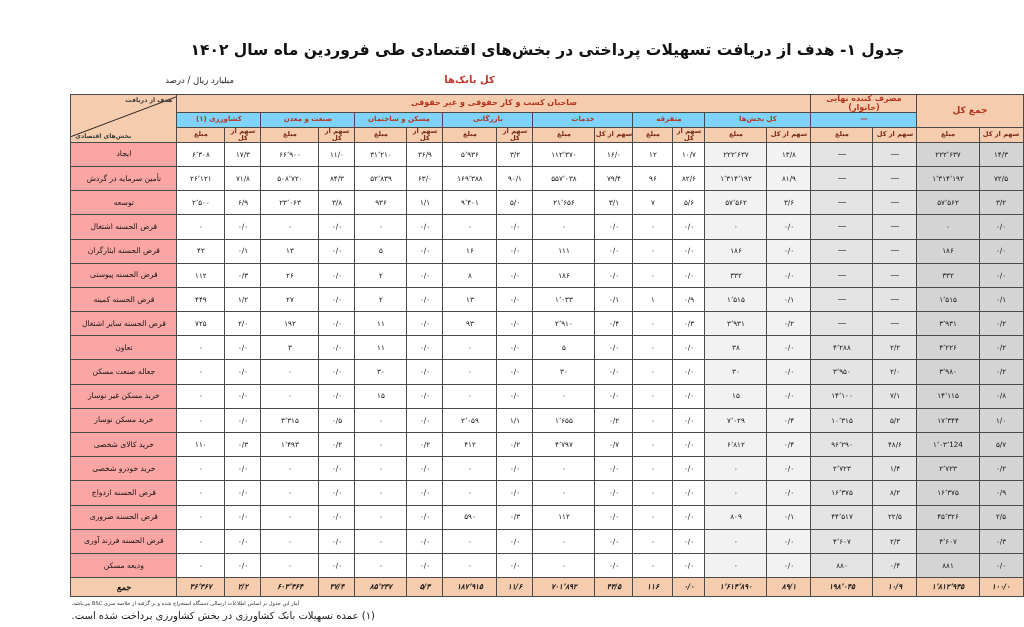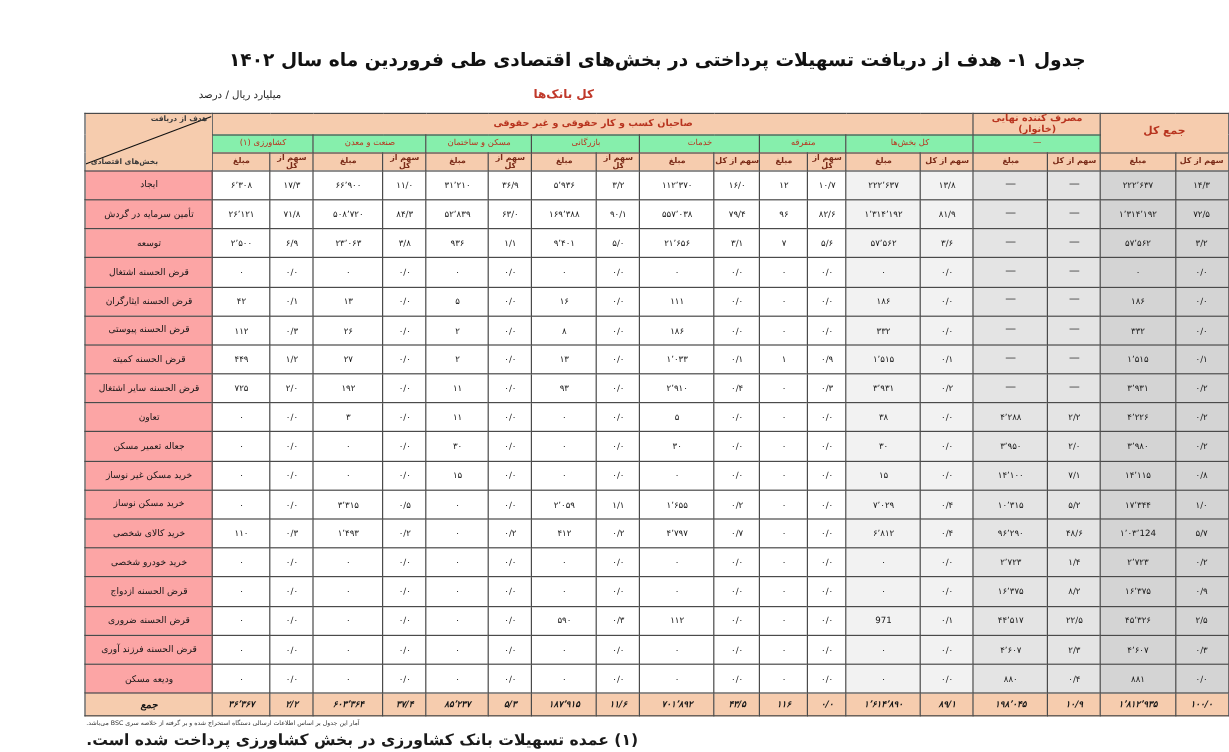--- a/index.html
+++ b/index.html
@@ -80,23 +80,23 @@
 
   
   .hd {
     background: #f6ccae;
     color: #b8341f;
     font-weight: bold;
     font-size: 8px;
     height: 15px;
   }
   .hd-sub {
-    background: #86efac;
+    background: #7dd3fc;
     color: #b8341f;
-    font-weight: normal;
+    font-weight: bold;
     font-size: 7px;
     height: 14px;
   }
   .hd-leaf {
     background: #f6ccae;
     color: #7a2b18;
     font-weight: bold;
     font-size: 6.6px;
     height: 13px;
   }
@@ -179,29 +179,28 @@
   .fn1 {
     font-size: 5.2px;
     color: #333;
     text-align: right;
     padding-right: 0;
     line-height: 1.4;
     white-space: nowrap;
     direction: rtl;
   }
   .fn2 {
-    font-size: 13px;
+    font-size: 10px;
     color: #1a1a1a;
     text-align: right;
     line-height: 1.5;
     white-space: nowrap;
     padding-right: 22px;
     margin-top: 1px;
     direction: rtl;
-    font-weight: bold;
   }
   .fn-wrap { display: flex; flex-direction: column; align-items: flex-end; }
 </style>
 </head>
 <body>
 
 <div class="page">
 
   <div class="title">جدول ۱- هدف از دریافت تسهیلات پرداختی در بخش‌های اقتصادی طی فروردین ماه سال ۱۴۰۲</div>
 
@@ -481,21 +480,21 @@
             <td class="num ">۰/۰</td>
             <td class="num ">۳۰</td>
             <td class="num ">۰/۰</td>
             <td class="num ">۰</td>
             <td class="num ">۰/۰</td>
             <td class="num ">۳۰</td>
             <td class="num ">۰/۰</td>
             <td class="num ">۰</td>
             <td class="num ">۰/۰</td>
             <td class="num ">۰</td>
-            <td class="rowlabel">جعاله تعمیر مسکن</td>
+            <td class="rowlabel">جعاله صنعت مسکن</td>
           </tr>
           <tr>
             <td class="num shade3">۰/۸</td>
             <td class="num shade3">۱۴٬۱۱۵</td>
             <td class="num shade2">۷/۱</td>
             <td class="num shade2">۱۴٬۱۰۰</td>
             <td class="num shade1">۰/۰</td>
             <td class="num shade1">۱۵</td>
             <td class="num ">۰/۰</td>
             <td class="num ">۰</td>
@@ -594,21 +593,21 @@
             <td class="num ">۰/۰</td>
             <td class="num ">۰</td>
             <td class="rowlabel">قرض الحسنه ازدواج</td>
           </tr>
           <tr>
             <td class="num shade3">۲/۵</td>
             <td class="num shade3">۴۵٬۳۲۶</td>
             <td class="num shade2">۲۲/۵</td>
             <td class="num shade2">۴۴٬۵۱۷</td>
             <td class="num shade1">۰/۱</td>
-            <td class="num shade1">971</td>
+            <td class="num shade1">۸۰۹</td>
             <td class="num ">۰/۰</td>
             <td class="num ">۰</td>
             <td class="num ">۰/۰</td>
             <td class="num ">۱۱۲</td>
             <td class="num ">۰/۳</td>
             <td class="num ">۵۹۰</td>
             <td class="num ">۰/۰</td>
             <td class="num ">۰</td>
             <td class="num ">۰/۰</td>
             <td class="num ">۰</td>

